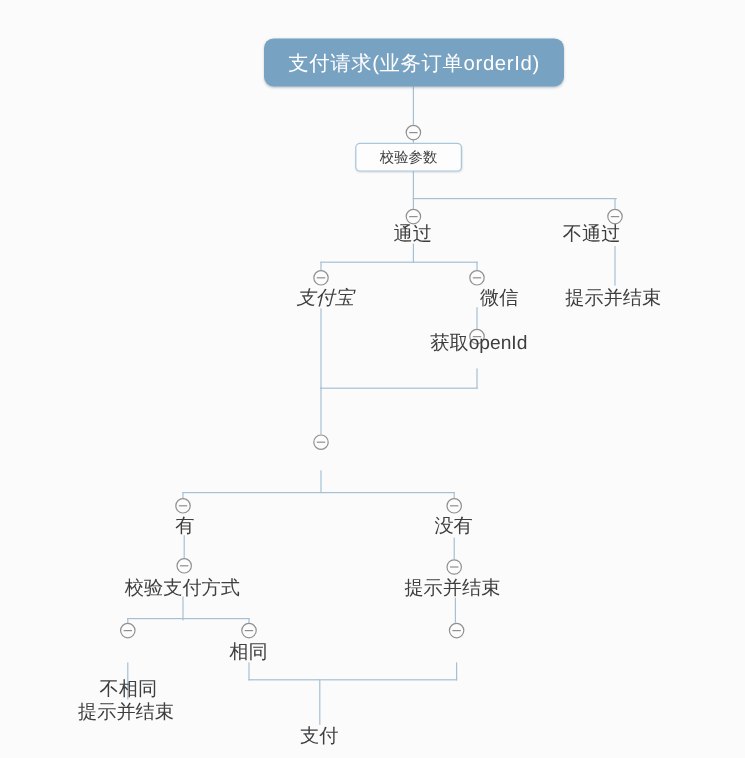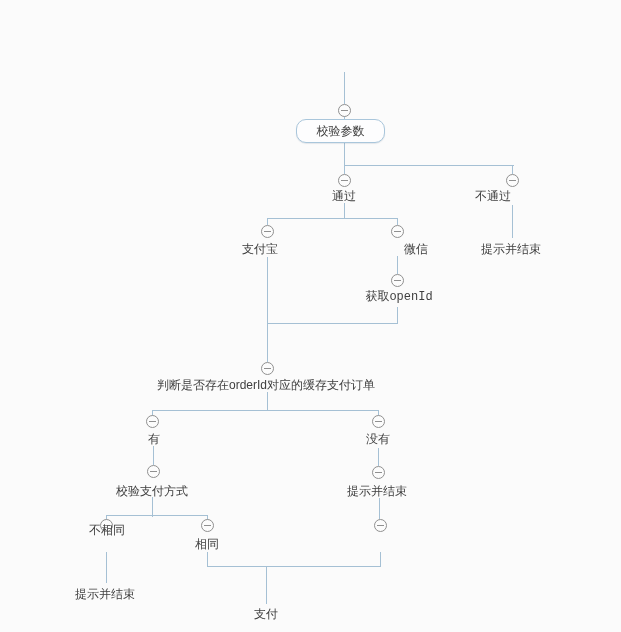--- a/index.html
+++ b/index.html
@@ -31,21 +31,21 @@
     border:1px solid var(--box-border,#a9c6db);
     border-radius:4px;
     color:var(--text,#3e3e3e);
     font-size:12px;
     white-space:nowrap;
     box-shadow:0 1px 1px rgba(120,140,160,0.18);
   }
   .label{
     position:absolute;
     transform:translateX(-50%);
-    font-size:12px;
+    font-size:16px;
     line-height:14px;
     color:var(--text,#3e3e3e);
     white-space:nowrap;
   }
   .line{
     position:absolute;
     background:var(--line,#a5c0d4);
   }
   .collapse{
     position:absolute;
@@ -110,32 +110,32 @@
       <div class="collapse" style="left: 261px; top: 362px;"></div>
       <div class="collapse" style="left: 146px; top: 415px;"></div>
       <div class="collapse" style="left: 372px; top: 415px;"></div>
       <div class="collapse" style="left: 147px; top: 465px;"></div>
       <div class="collapse" style="left: 372px; top: 466px;"></div>
       <div class="collapse" style="left: 100px; top: 519px;"></div>
       <div class="collapse" style="left: 201px; top: 519px;"></div>
       <div class="collapse" style="left: 374px; top: 519px;"></div>
     </div>
 
+  <div class="root-node" style="left:220px;top:32px;width:250px;height:40px;">支付请求(业务订单orderId)</div>
 
-  <div class="box-node" style="left:296px;top:119px;width:87px;height:22px;border-radius:10px;">校验参数</div>
+  <div class="box-node" style="left:296px;top:119px;width:87px;height:22px;">校验参数</div>
 
   <div class="label" style="left:344px;top:189px;">通过</div>
   <div class="label" style="left:493px;top:189px;">不通过</div>
-  <div class="label" style="left:260px;top:242px;">支付宝</div>
+  <div class="label" style="left:271px;top:242px;font-style:italic;">支付宝</div>
   <div class="label" style="left:416px;top:242px;">微信</div>
   <div class="label" style="left:511px;top:242px;">提示并结束</div>
-  <div class="label" style="left:399px;top:290px;font-family:Liberation Mono, monospace;">获取openId</div>
-  <div class="label" style="left:266px;top:378px;">判断是否存在orderId对应的缓存支付订单</div>
+  <div class="label" style="left:399px;top:280px;">获取openId</div>
   <div class="label" style="left:154px;top:432px;">有</div>
   <div class="label" style="left:378px;top:432px;">没有</div>
   <div class="label" style="left:152px;top:484px;font-family:Liberation Serif, serif;">校验支付方式</div>
   <div class="label" style="left:377px;top:484px;">提示并结束</div>
-  <div class="label" style="left:107px;top:523px;">不相同</div>
+  <div class="label" style="left:107px;top:568px;">不相同</div>
   <div class="label" style="left:207px;top:537px;">相同</div>
   <div class="label" style="left:105px;top:587px;">提示并结束</div>
   <div class="label" style="left:266px;top:607px;">支付</div>
 
 </div>
 
 </body></html>

